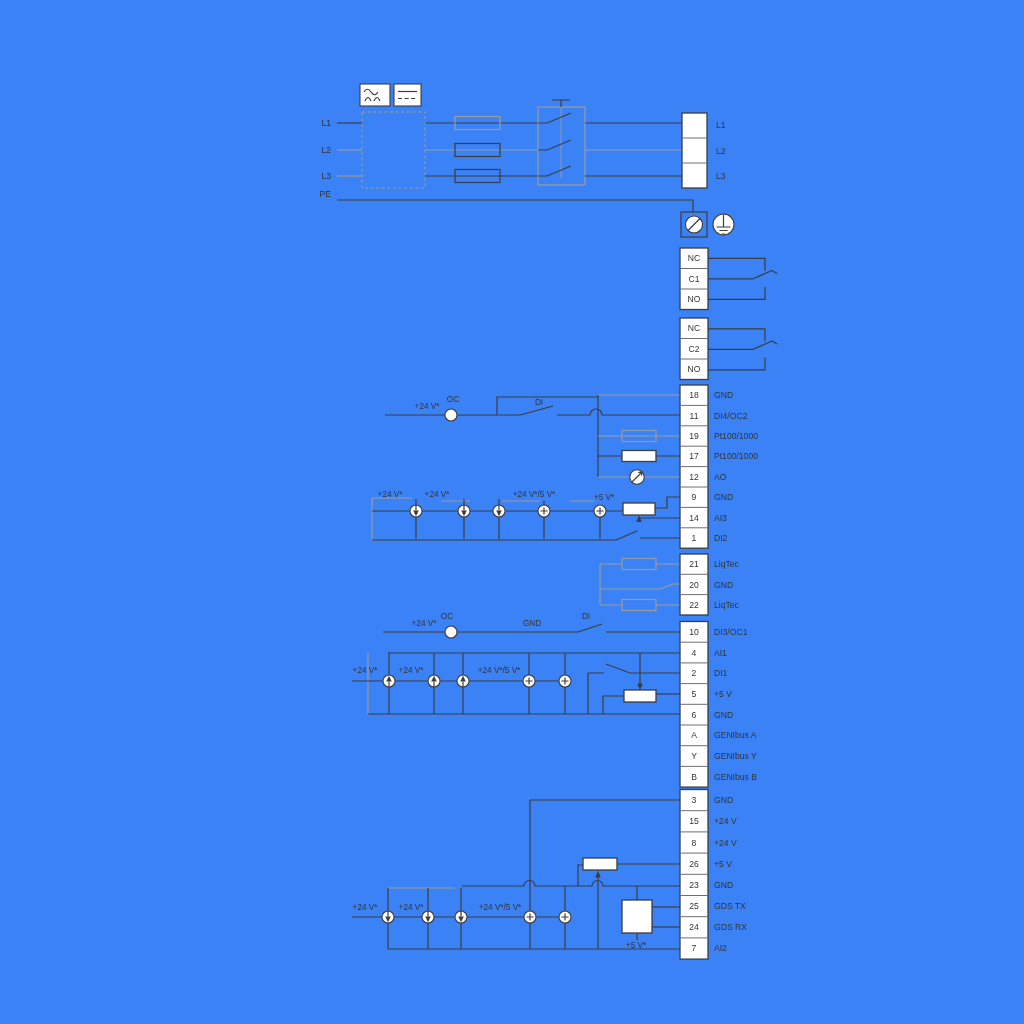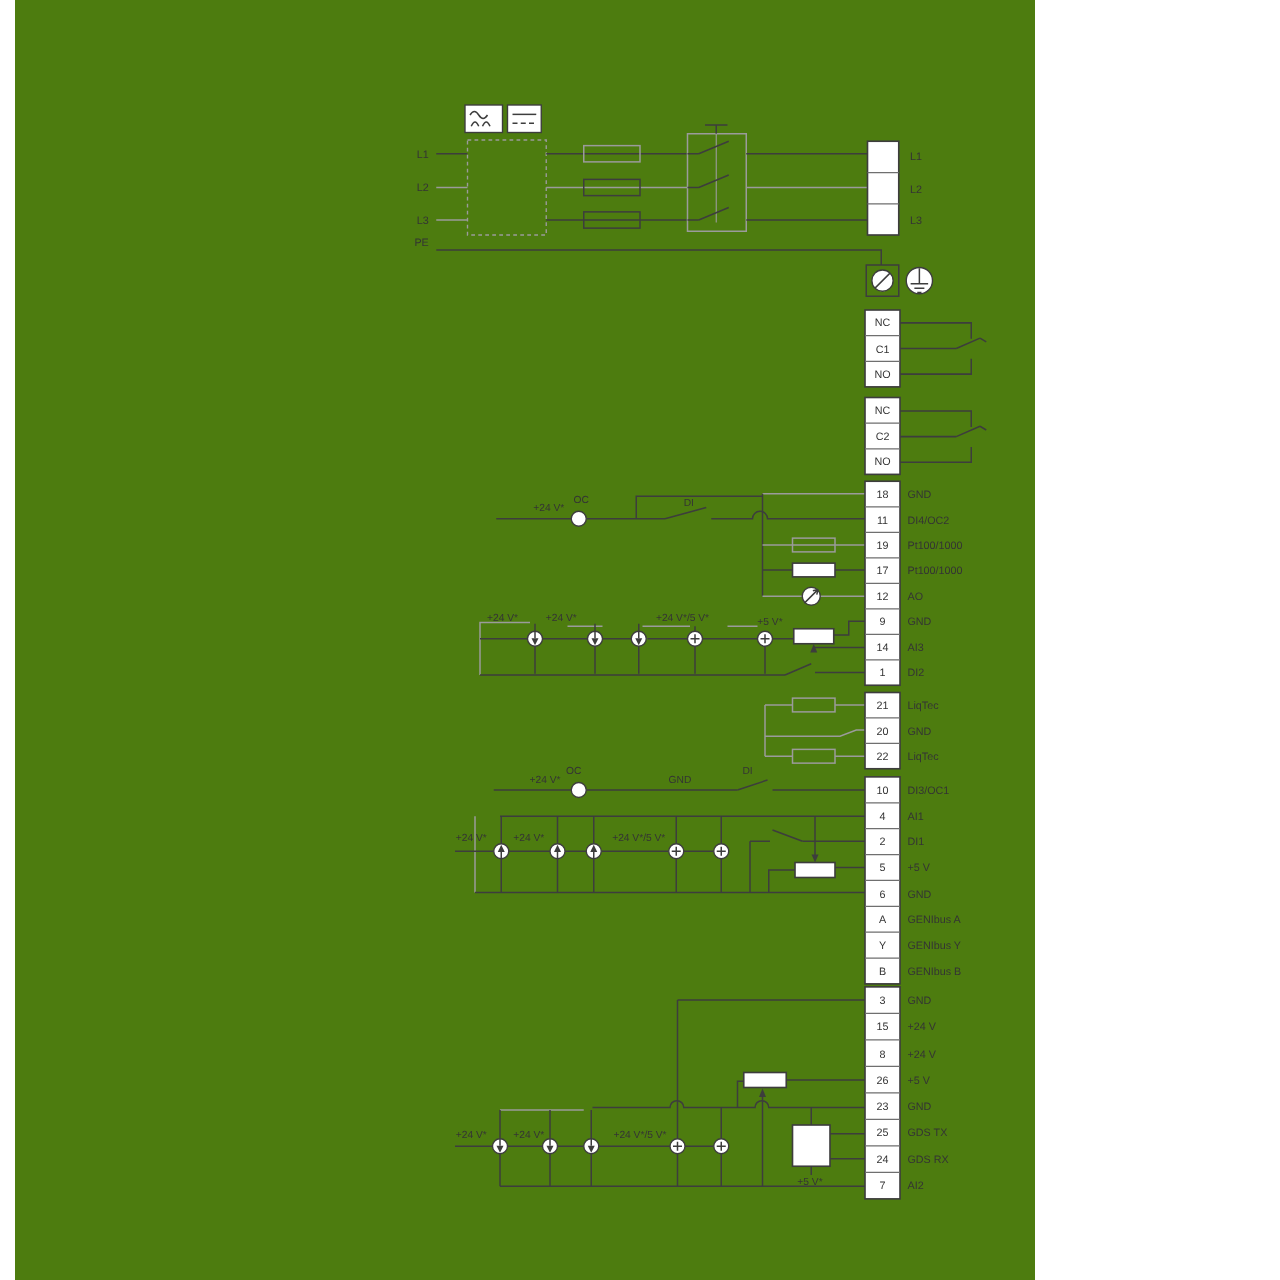--- a/index.html
+++ b/index.html
@@ -1,16 +1,16 @@
 <!DOCTYPE html>
 <html><head>
 <meta charset="utf-8">
 <style>
   html,body{margin:0;padding:0;background:#ffffff;}
-  .stage{width:816px;height:1024px;position:relative;background:#4d7c0f;font-family:"Liberation Sans",sans-serif;margin-left:12px;}
+  .stage{width:1024px;height:1024px;position:relative;background:#3b82f6;font-family:"Liberation Sans",sans-serif;}
   svg{display:block;}
   .w{stroke:#3d3d3d;stroke-width:1.2;fill:none;}
   .wg{stroke:#9b9b9b;stroke-width:1.2;fill:none;}
   .wt{stroke:#9b9b9b;stroke-width:0.9;fill:none;}
   .bx{stroke:#3d3d3d;stroke-width:1.3;fill:#ffffff;}
   .bxn{stroke:#3d3d3d;stroke-width:1.2;fill:none;}
   .sep{stroke:#6f6f6f;stroke-width:1;fill:none;}
   .dash{stroke:#9b9b9b;stroke-width:1.1;fill:none;stroke-dasharray:3 2.6;}
   .dcd{stroke:#3d3d3d;stroke-width:1.2;fill:none;stroke-dasharray:4 2.6;}
   .sym{stroke:#3d3d3d;stroke-width:1.1;fill:#ffffff;}

